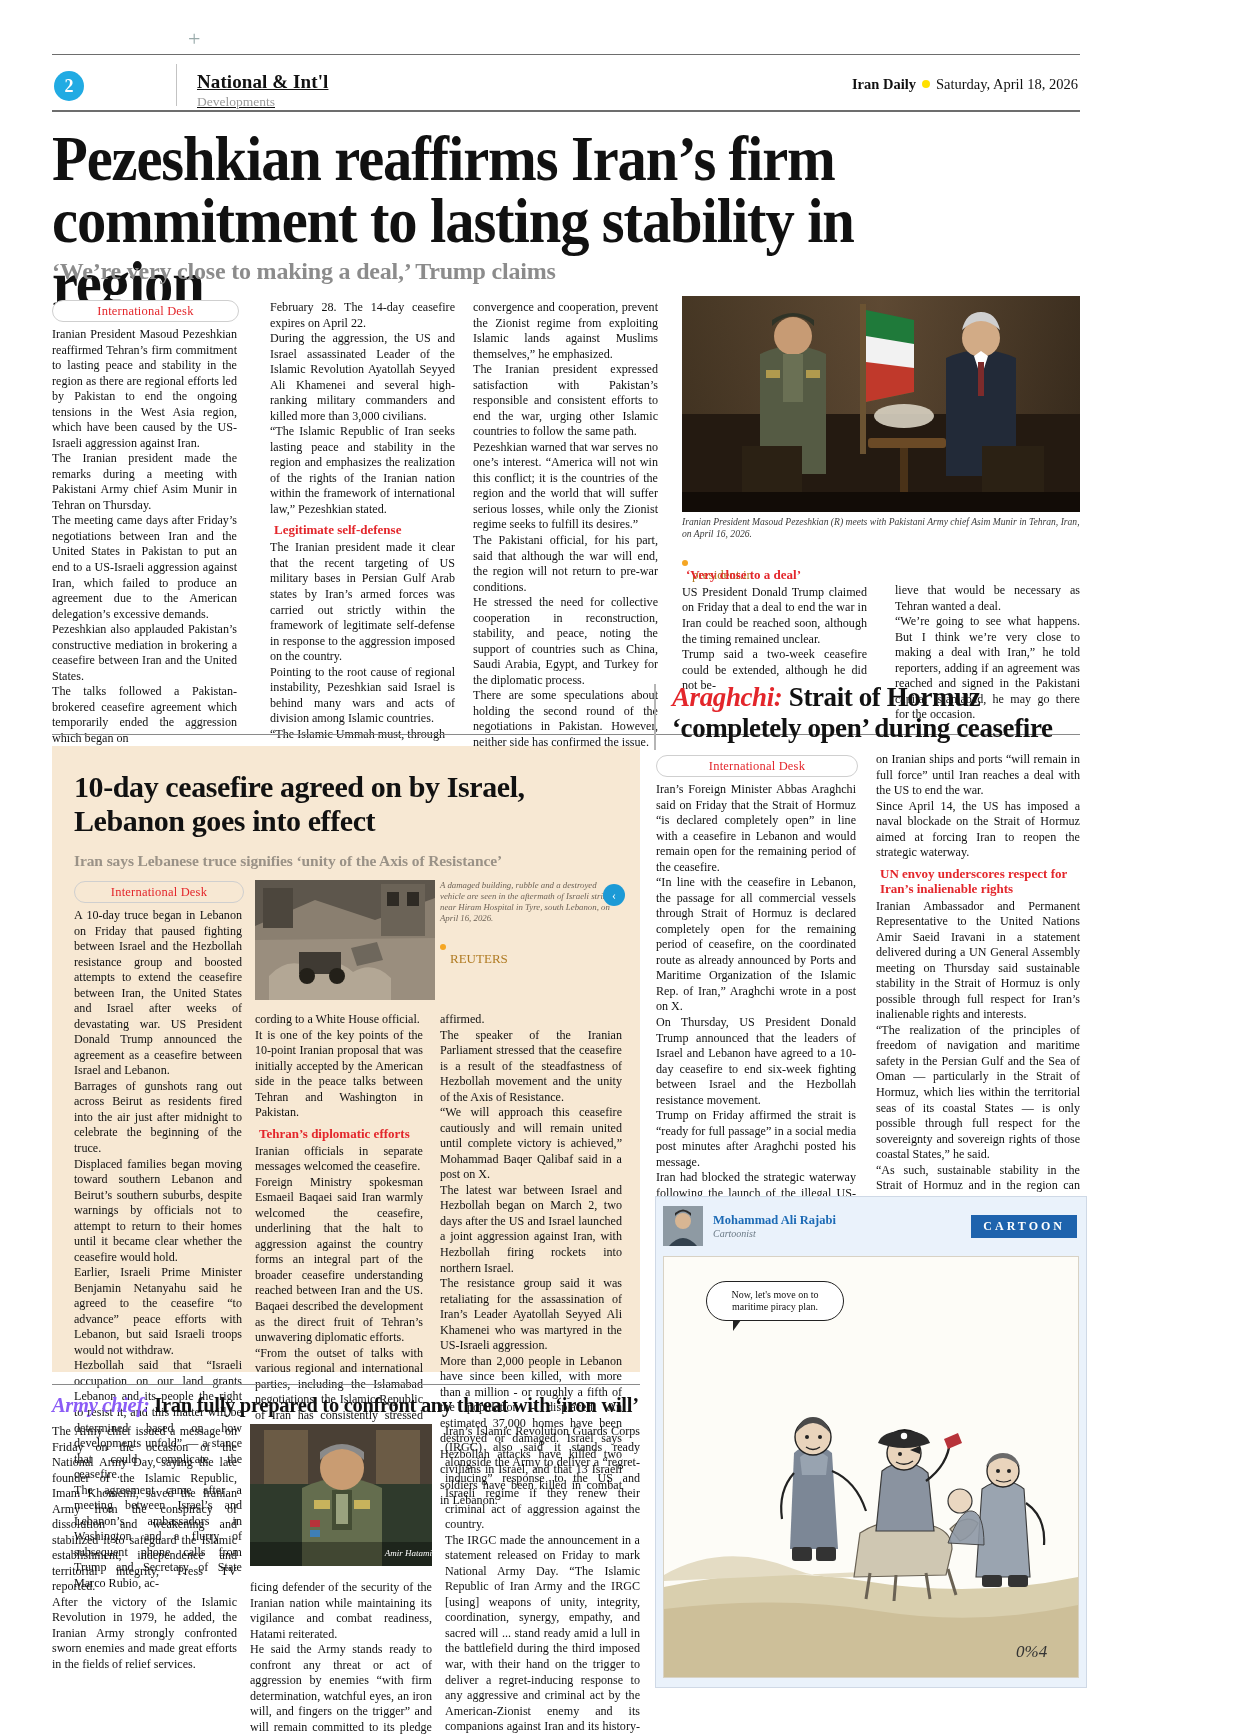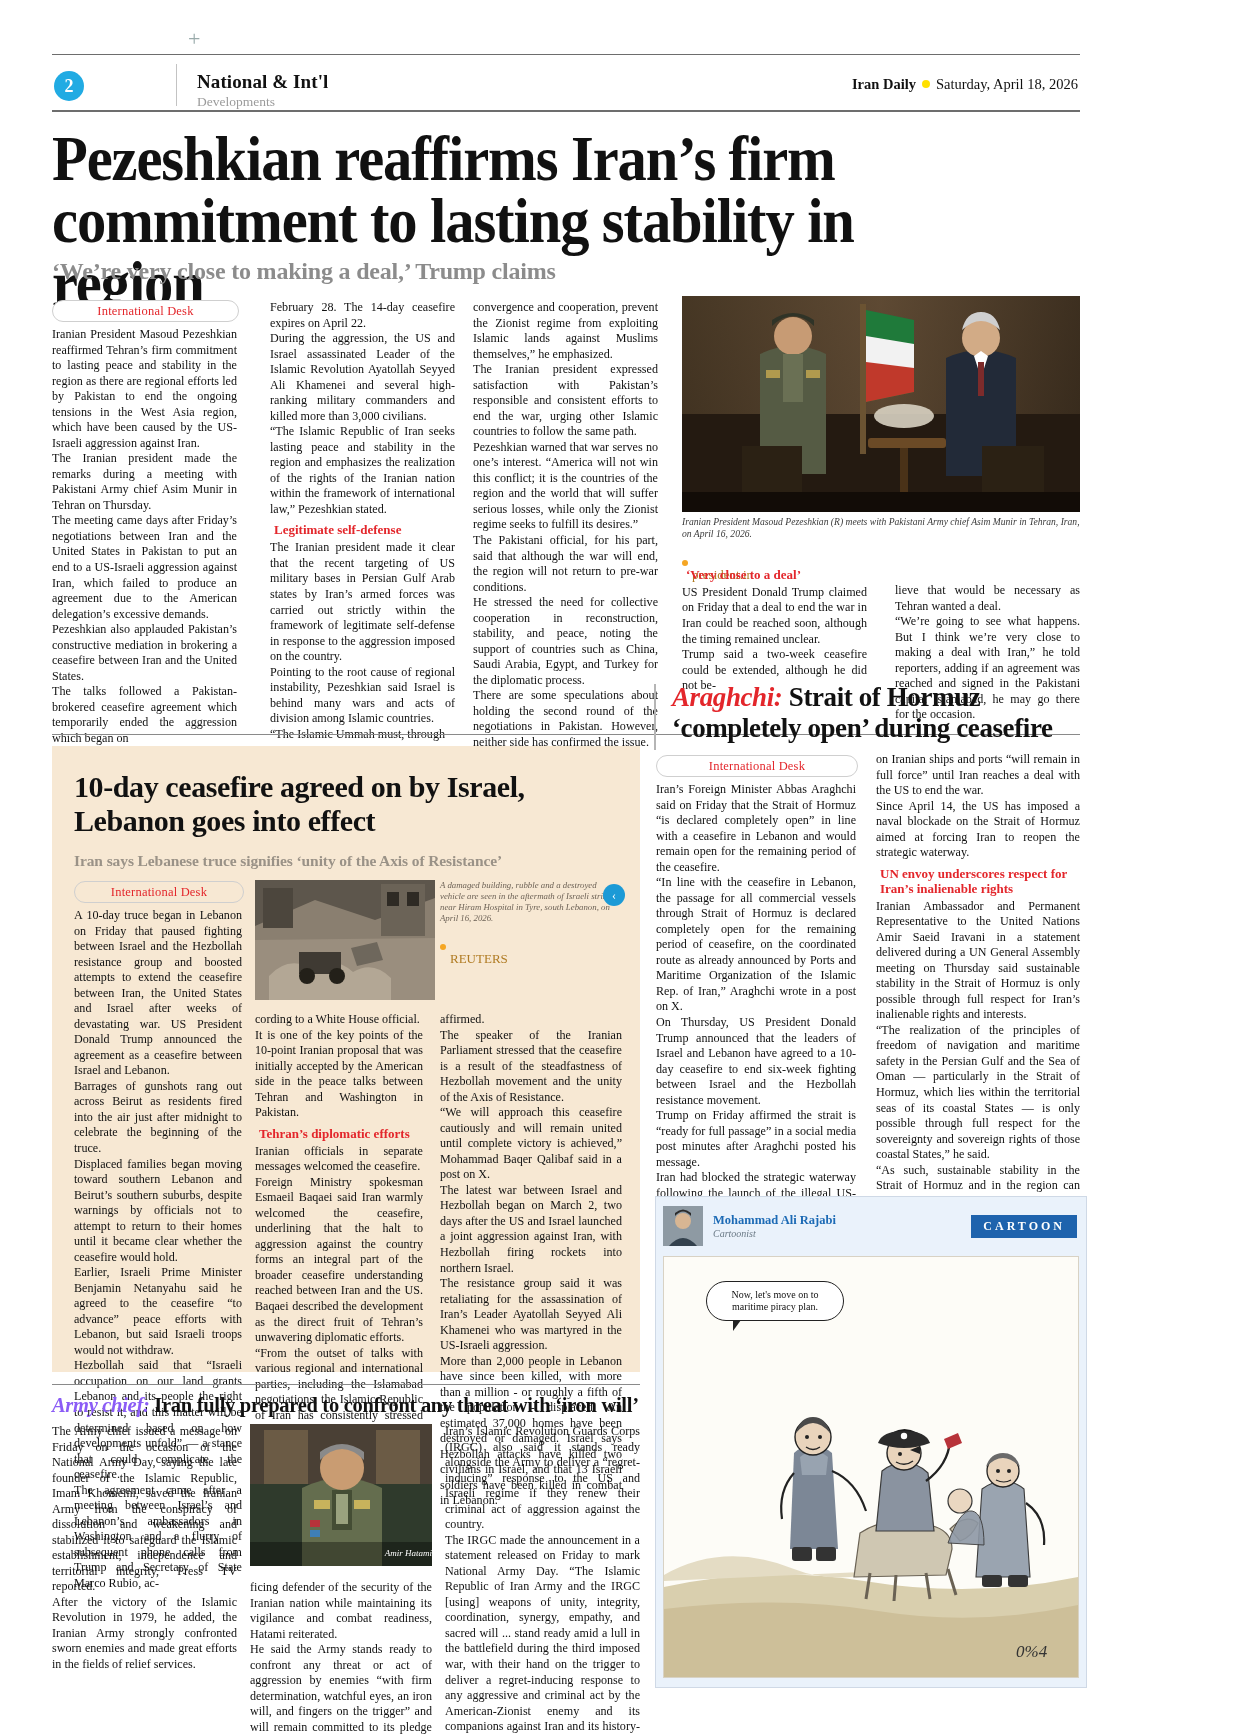--- a/index.html
+++ b/index.html
@@ -26,21 +26,21 @@
     display:flex;align-items:center;
   }
   .pagenum{
     width:30px;height:30px;border-radius:50%;
     background:#21abe3;color:#fff;
     display:flex;align-items:center;justify-content:center;
     font-family:"Liberation Serif",serif;font-weight:bold;font-size:18px;
     margin-left:2px;margin-top:6px;
   }
   .sec-divider{width:1px;background:#c3c3c3;height:42px;margin-left:92px;margin-top:4px;}
-  .sec-titles{margin-left:20px;margin-top:14px;}
+  .sec-titles{margin-left:20px;margin-top:14px;text-decoration:underline;}
   .sec-title{font-weight:bold;font-size:19px;letter-spacing:.1px;}
   .sec-sub{color:#9b9b9b;font-size:13.5px;margin-top:1px;}
   .mast-right{margin-left:auto;display:flex;align-items:center;gap:6px;font-size:14.5px;margin-top:2px;padding-right:2px;}
   .mast-right .brand{font-weight:bold;}
   .dot-yellow{width:8px;height:8px;border-radius:50%;background:#ffe000;display:inline-block;}
   .mast-rule{position:absolute;left:52px;top:110px;width:1028px;height:1.5px;background:#6d6d6d;}
 
   
   .headline{
     position:absolute;left:52px;top:128px;width:1030px;

